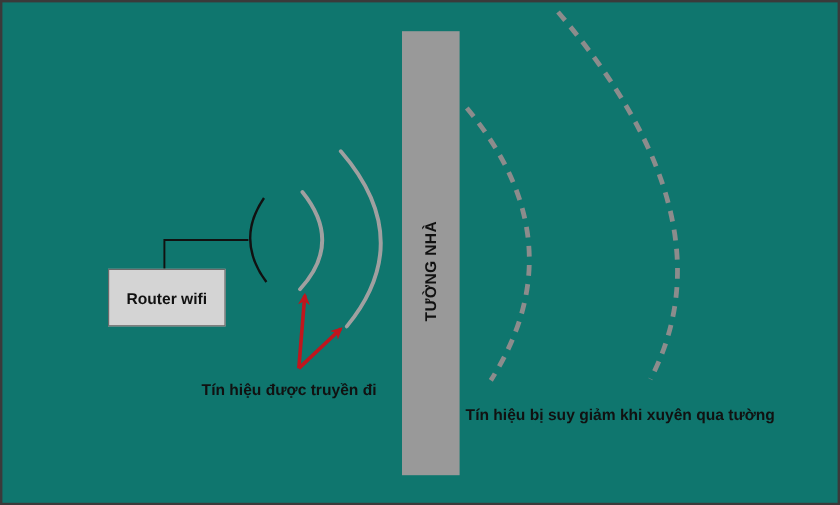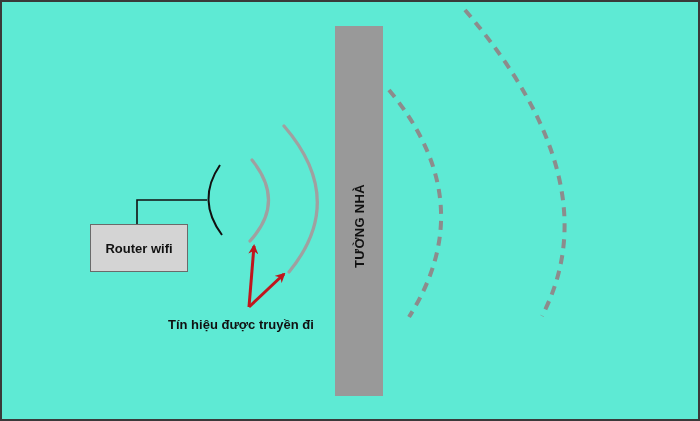--- a/index.html
+++ b/index.html
@@ -2,21 +2,21 @@
 <html><head>
   <meta charset="utf-8">
   <style>
     html, body { margin: 0; padding: 0; background: #ffffff; }
     body { width: 700px; height: 421px; overflow: hidden; }
     .frame {
       position: relative;
       width: 700px; height: 421px;
       box-sizing: border-box;
       border: 2px solid #3a3a3a;
-      background: #5eead4;
+      background: #0f766e;
       font-family: "Liberation Sans", sans-serif;
     }
     svg.diagram { position: absolute; left: 0; top: 0; }
     .router-box {
       position: absolute;
       left: 88px; top: 222px;
       width: 98px; height: 48px;
       box-sizing: border-box;
       background: #d4d4d4;
       border: 1.5px solid #6a6a6a;
@@ -73,13 +73,14 @@
 
   <div class="router-box">
     <span>Router wifi</span>
   </div>
 
   <div class="wall">
     <span class="wall-label">TƯỜNG NHÀ</span>
   </div>
 
   <div class="caption caption-sent">Tín hiệu được truyền đi</div>
+  <div class="caption caption-weak">Tín hiệu bị suy giảm khi xuyên qua tường</div>
 </div>
 
 </body></html>

